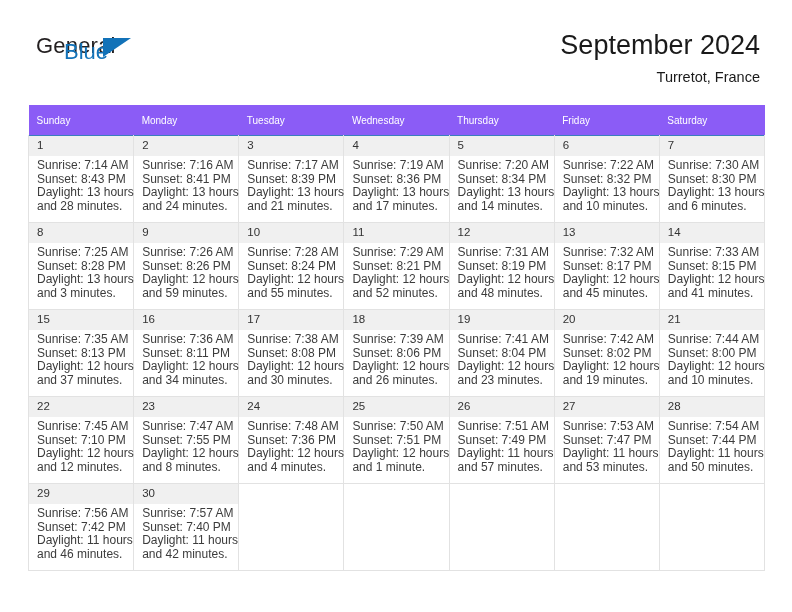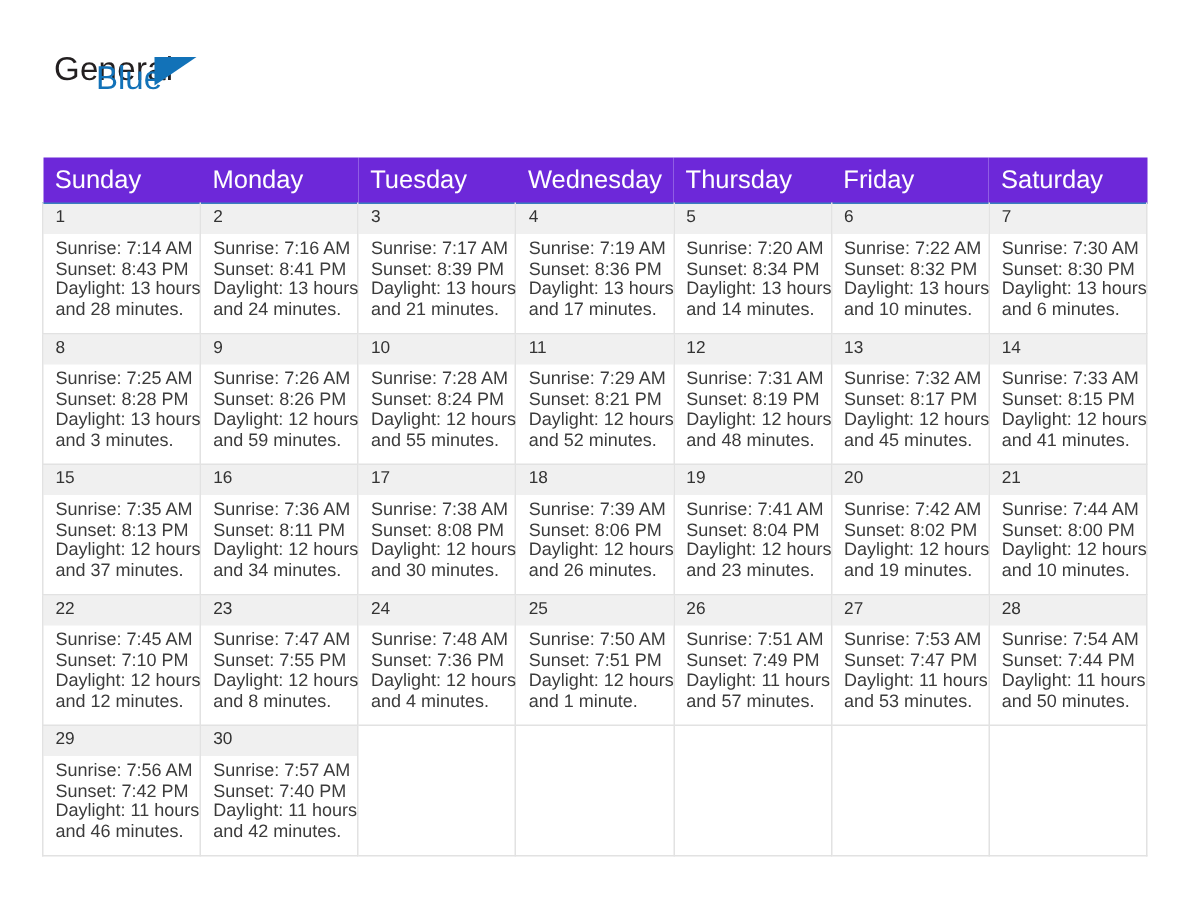--- a/index.html
+++ b/index.html
@@ -87,23 +87,23 @@
   
   .calendar {
     position: absolute;
     left: 28px;
     top: 105px;
     width: 737px;
     border-collapse: collapse;
     table-layout: fixed;
   }
   .calendar th {
-    background: #6d28d9;
+    background: #8b5cf6;
     color: #ffffff;
-    font-size: 17px;
+    font-size: 10px;
     font-weight: normal;
     text-align: left;
     padding: 5px 0 5px 8px;
     height: 20px;
     border: none;
   }
   .calendar td {
     vertical-align: top;
     padding: 0;
     border-left: 1px solid #e2e2e2;
@@ -140,20 +140,24 @@
 <div class="page">
 
   <div class="top">
 
     <div class="logo">
       <span class="logo-general">General</span>
       <span class="logo-tri"></span>
       <span class="logo-blue">Blue</span>
     </div>
 
+    <div class="title-block">
+      <div class="month-title">September 2024</div>
+      <div class="location">Turretot, France</div>
+    </div>
 
   </div>
 
   <table class="calendar">
     <thead>
       <tr>
         <th>Sunday</th>
         <th>Monday</th>
         <th>Tuesday</th>
         <th>Wednesday</th>

